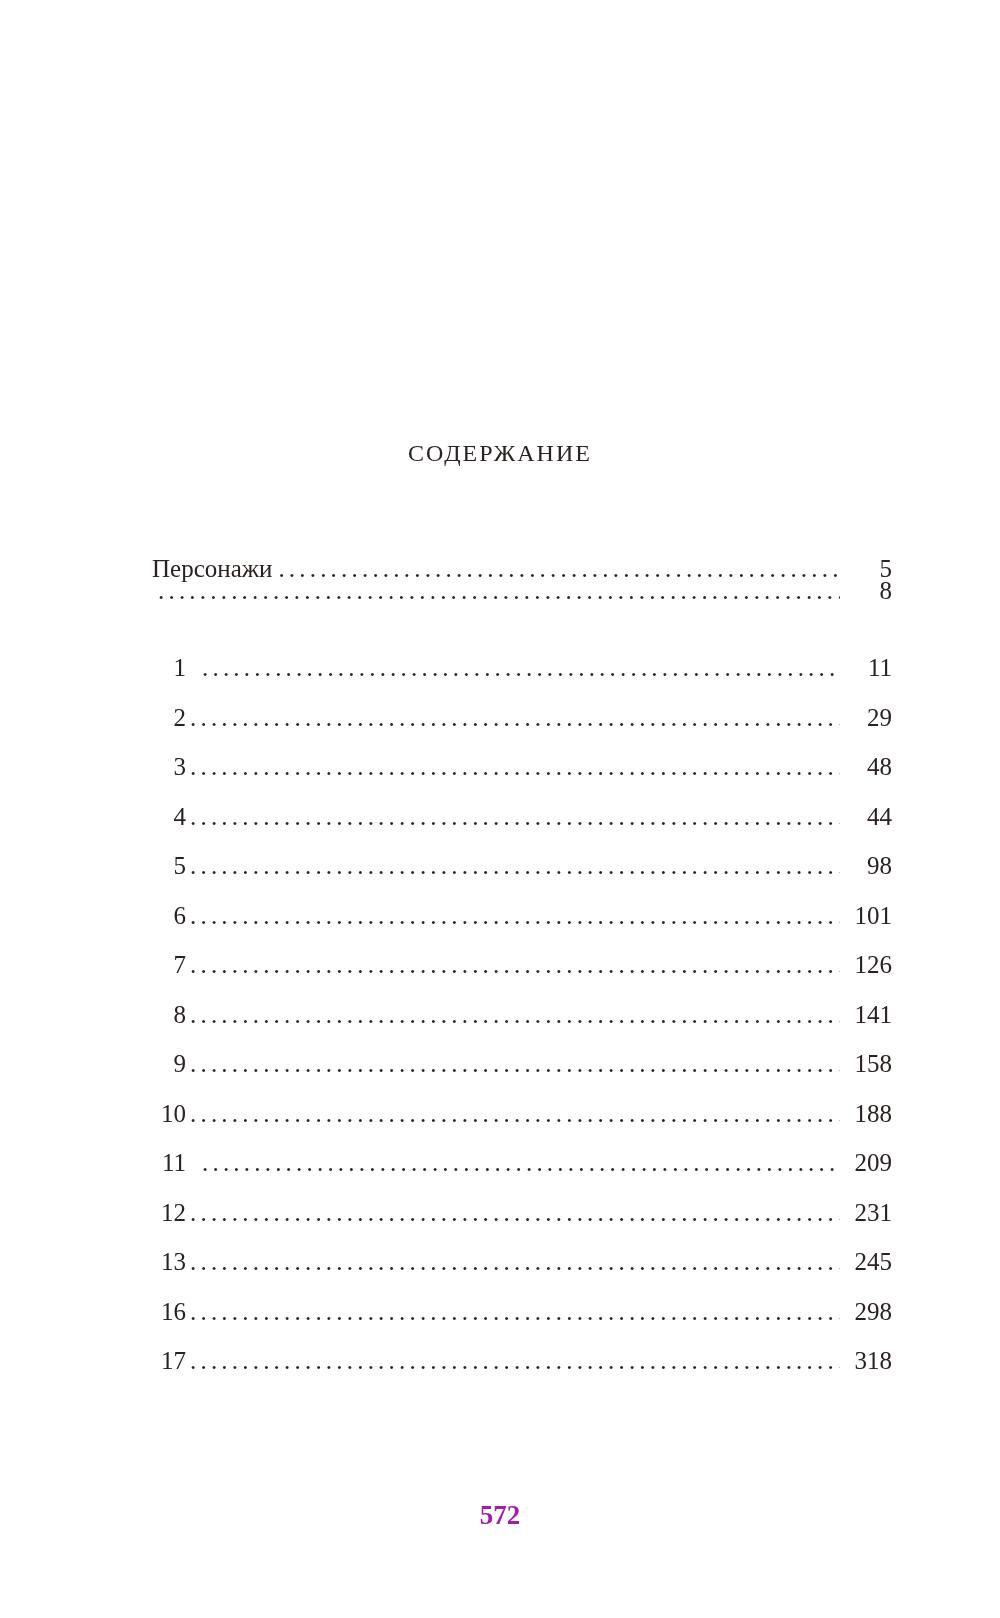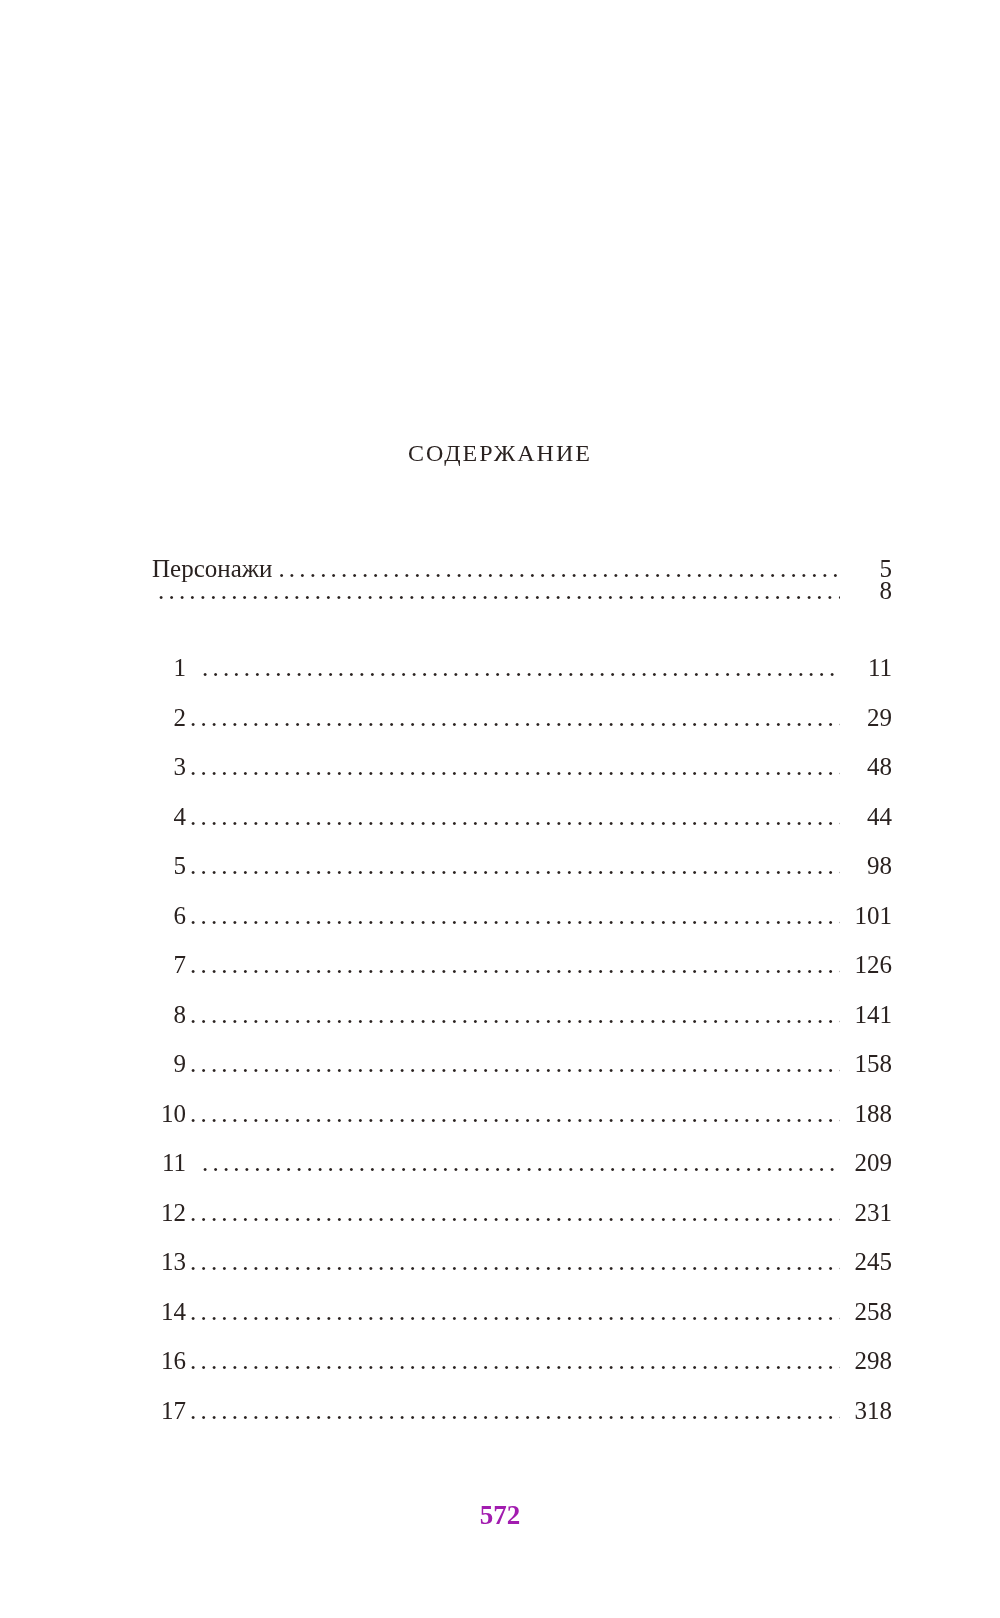--- a/index.html
+++ b/index.html
@@ -138,25 +138,20 @@
       <span class="toc-label num">12</span>
       <span class="toc-dots tight"></span>
       <span class="toc-page">231</span>
     </li>
     <li class="toc-row">
       <span class="toc-label num">13</span>
       <span class="toc-dots tight"></span>
       <span class="toc-page">245</span>
     </li>
     <li class="toc-row">
-      <span class="toc-label num">14</span>
-      <span class="toc-dots tight"></span>
-      <span class="toc-page">258</span>
-    </li>
-    <li class="toc-row">
       <span class="toc-label num">16</span>
       <span class="toc-dots tight"></span>
       <span class="toc-page">298</span>
     </li>
     <li class="toc-row">
       <span class="toc-label num">17</span>
       <span class="toc-dots tight"></span>
       <span class="toc-page">318</span>
     </li>
   </ul>

